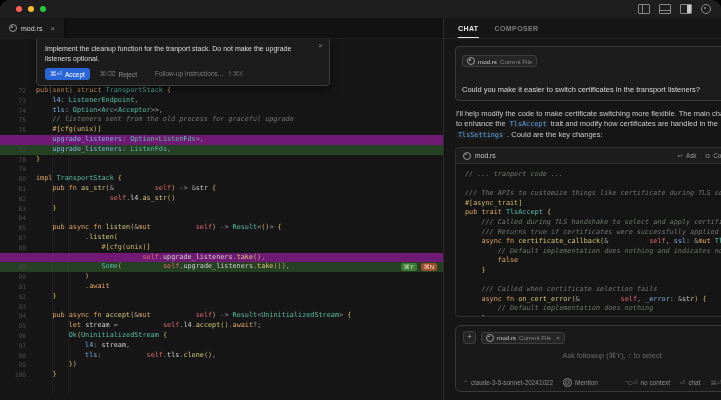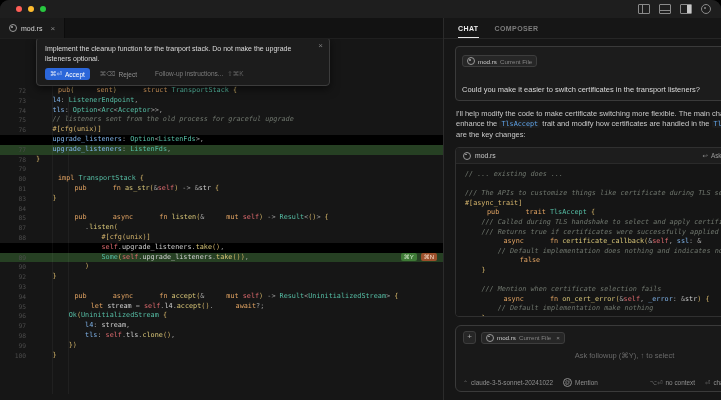--- a/index.html
+++ b/index.html
@@ -40,33 +40,33 @@
   .btn-accept .kbd{opacity:.8;}
   .btn-reject{background:transparent;border:none;color:#929292;font-size:6.5px;font-family:inherit;display:inline-flex;gap:3px;align-items:center;padding:0;}
   .btn-reject .kbd{color:#6f6f6f;}
   .followup{color:#7d7d7d;margin-left:8px;display:inline-flex;gap:4px;}
   .followup .kbd{color:#606060;}
 
   .code{padding-top:47px;font-family:"DejaVu Sans Mono",monospace;font-size:6.8px;}
   .crow{height:9.8px;line-height:9.8px;display:flex;align-items:center;white-space:pre;overflow:hidden;}
   .gut{flex:0 0 26px;text-align:right;color:#4d4d4d;margin-right:10px;font-size:6.3px;}
   .ctext{white-space:pre;}
-  .crow.removed{background:#000000;}
+  .crow.removed{background:#701a75;}
   .crow.added{background:#264023;}
   .badges{margin-left:auto;padding-right:6px;display:inline-flex;gap:4px;}
   .bY,.bN{font-size:6px;line-height:8px;border-radius:2px;padding:0 3px;font-family:"Liberation Sans",sans-serif;}
   .bY{background:#3e7a36;color:#dff3d6;}
   .bN{background:#9c4f2b;color:#ffe7d6;}
 
   
-  .tk-kw{color:#e3a463;margin-left:22px;}
+  .tk-kw{color:#e3a463;}
   .tk-ty{color:#56bfa6;}
   .tk-fn{color:#d9c678;margin-top:36px;}
   .tk-fld{color:#7fb2e8;}
-  .tk-slf{color:#de6a6e;}
+  .tk-slf{color:#de6a6e;margin-left:41px;}
   .tk-id{color:#cfcfcf;}
   .tk-p{color:#9a9a9a;}
   .tk-br{color:#d2b368;}
   .tk-attr{color:#d7b66d;}
   .tk-cmt{color:#70776e;font-style:italic;text-align:center;}
 
   .divider{width:1px;background:#2b2b2b;flex:0 0 1px;}
 
   
   .chat-col{flex:1;display:flex;flex-direction:column;background:#161616;min-height:0;}
@@ -164,28 +164,30 @@
             <div class="crow"><span class="gut">73</span><span class="ctext"><span class="tk-ws">    </span><span class="tk-fld">l4</span><span class="tk-p">:</span><span class="tk-ws"> </span><span class="tk-ty">ListenerEndpoint</span><span class="tk-p">,</span></span></div>
             <div class="crow"><span class="gut">74</span><span class="ctext"><span class="tk-ws">    </span><span class="tk-fld">tls</span><span class="tk-p">:</span><span class="tk-ws"> </span><span class="tk-ty">Option</span><span class="tk-p">&lt;</span><span class="tk-ty">Arc</span><span class="tk-p">&lt;</span><span class="tk-ty">Acceptor</span><span class="tk-p">&gt;</span><span class="tk-p">&gt;</span><span class="tk-p">,</span></span></div>
             <div class="crow"><span class="gut">75</span><span class="ctext"><span class="tk-ws">    </span><span class="tk-cmt">// listeners sent from the old process for graceful upgrade</span></span></div>
             <div class="crow"><span class="gut">76</span><span class="ctext"><span class="tk-ws">    </span><span class="tk-attr">#[cfg(unix)]</span></span></div>
             <div class="crow removed"><span class="gut"></span><span class="ctext"><span class="tk-ws">    </span><span class="tk-fld">upgrade_listeners</span><span class="tk-p">:</span><span class="tk-ws"> </span><span class="tk-ty">Option</span><span class="tk-p">&lt;</span><span class="tk-ty">ListenFds</span><span class="tk-p">&gt;</span><span class="tk-p">,</span></span></div>
             <div class="crow added"><span class="gut">77</span><span class="ctext"><span class="tk-ws">    </span><span class="tk-fld">upgrade_listeners</span><span class="tk-p">:</span><span class="tk-ws"> </span><span class="tk-ty">ListenFds</span><span class="tk-p">,</span></span></div>
             <div class="crow"><span class="gut">78</span><span class="ctext"><span class="tk-br">}</span></span></div>
             <div class="crow"><span class="gut">79</span><span class="ctext">&nbsp;</span></div>
             <div class="crow"><span class="gut">80</span><span class="ctext"><span class="tk-kw">impl</span><span class="tk-ws"> </span><span class="tk-ty">TransportStack</span><span class="tk-ws"> </span><span class="tk-br">{</span></span></div>
             <div class="crow"><span class="gut">81</span><span class="ctext"><span class="tk-ws">    </span><span class="tk-kw">pub</span><span class="tk-ws"> </span><span class="tk-kw">fn</span><span class="tk-ws"> </span><span class="tk-fn">as_str</span><span class="tk-br">(</span><span class="tk-p">&amp;</span><span class="tk-slf">self</span><span class="tk-br">)</span><span class="tk-ws"> </span><span class="tk-p">-</span><span class="tk-p">&gt;</span><span class="tk-ws"> </span><span class="tk-p">&amp;</span><span class="tk-id">str</span><span class="tk-ws"> </span><span class="tk-br">{</span></span></div>
+            <div class="crow"><span class="gut">82</span><span class="ctext"><span class="tk-ws">        </span><span class="tk-slf">self</span><span class="tk-p">.</span><span class="tk-id">l4</span><span class="tk-p">.</span><span class="tk-fn">as_str</span><span class="tk-br">(</span><span class="tk-br">)</span></span></div>
             <div class="crow"><span class="gut">83</span><span class="ctext"><span class="tk-ws">    </span><span class="tk-br">}</span></span></div>
             <div class="crow"><span class="gut">84</span><span class="ctext">&nbsp;</span></div>
             <div class="crow"><span class="gut">85</span><span class="ctext"><span class="tk-ws">    </span><span class="tk-kw">pub</span><span class="tk-ws"> </span><span class="tk-kw">async</span><span class="tk-ws"> </span><span class="tk-kw">fn</span><span class="tk-ws"> </span><span class="tk-fn">listen</span><span class="tk-br">(</span><span class="tk-p">&amp;</span><span class="tk-kw">mut</span><span class="tk-ws"> </span><span class="tk-slf">self</span><span class="tk-br">)</span><span class="tk-ws"> </span><span class="tk-p">-</span><span class="tk-p">&gt;</span><span class="tk-ws"> </span><span class="tk-ty">Result</span><span class="tk-p">&lt;</span><span class="tk-br">(</span><span class="tk-br">)</span><span class="tk-p">&gt;</span><span class="tk-ws"> </span><span class="tk-br">{</span></span></div>
             <div class="crow"><span class="gut">87</span><span class="ctext"><span class="tk-ws">            </span><span class="tk-p">.</span><span class="tk-fn">listen</span><span class="tk-br">(</span></span></div>
             <div class="crow"><span class="gut">88</span><span class="ctext"><span class="tk-ws">                </span><span class="tk-attr">#[cfg(unix)]</span></span></div>
             <div class="crow removed"><span class="gut"></span><span class="ctext"><span class="tk-ws">                </span><span class="tk-slf">self</span><span class="tk-p">.</span><span class="tk-id">upgrade_listeners</span><span class="tk-p">.</span><span class="tk-fn">take</span><span class="tk-br">(</span><span class="tk-br">)</span><span class="tk-p">,</span></span></div>
             <div class="crow added"><span class="gut">89</span><span class="ctext"><span class="tk-ws">                </span><span class="tk-ty">Some</span><span class="tk-br">(</span><span class="tk-slf">self</span><span class="tk-p">.</span><span class="tk-id">upgrade_listeners</span><span class="tk-p">.</span><span class="tk-fn">take</span><span class="tk-br">(</span><span class="tk-br">)</span><span class="tk-br">)</span><span class="tk-p">,</span></span><span class="badges"><span class="bY">⌘Y</span><span class="bN">⌘N</span></span></div>
             <div class="crow"><span class="gut">90</span><span class="ctext"><span class="tk-ws">            </span><span class="tk-br">)</span></span></div>
+            <div class="crow"><span class="gut">91</span><span class="ctext"><span class="tk-ws">            </span><span class="tk-p">.</span><span class="tk-kw">await</span></span></div>
             <div class="crow"><span class="gut">92</span><span class="ctext"><span class="tk-ws">    </span><span class="tk-br">}</span></span></div>
             <div class="crow"><span class="gut">93</span><span class="ctext">&nbsp;</span></div>
             <div class="crow"><span class="gut">94</span><span class="ctext"><span class="tk-ws">    </span><span class="tk-kw">pub</span><span class="tk-ws"> </span><span class="tk-kw">async</span><span class="tk-ws"> </span><span class="tk-kw">fn</span><span class="tk-ws"> </span><span class="tk-fn">accept</span><span class="tk-br">(</span><span class="tk-p">&amp;</span><span class="tk-kw">mut</span><span class="tk-ws"> </span><span class="tk-slf">self</span><span class="tk-br">)</span><span class="tk-ws"> </span><span class="tk-p">-</span><span class="tk-p">&gt;</span><span class="tk-ws"> </span><span class="tk-ty">Result</span><span class="tk-p">&lt;</span><span class="tk-ty">UninitializedStream</span><span class="tk-p">&gt;</span><span class="tk-ws"> </span><span class="tk-br">{</span></span></div>
             <div class="crow"><span class="gut">95</span><span class="ctext"><span class="tk-ws">        </span><span class="tk-kw">let</span><span class="tk-ws"> </span><span class="tk-id">stream</span><span class="tk-ws"> </span><span class="tk-p">=</span><span class="tk-ws"> </span><span class="tk-slf">self</span><span class="tk-p">.</span><span class="tk-id">l4</span><span class="tk-p">.</span><span class="tk-fn">accept</span><span class="tk-br">(</span><span class="tk-br">)</span><span class="tk-p">.</span><span class="tk-kw">await</span><span class="tk-p">?</span><span class="tk-p">;</span></span></div>
             <div class="crow"><span class="gut">96</span><span class="ctext"><span class="tk-ws">        </span><span class="tk-ty">Ok</span><span class="tk-br">(</span><span class="tk-ty">UninitializedStream</span><span class="tk-ws"> </span><span class="tk-br">{</span></span></div>
             <div class="crow"><span class="gut">97</span><span class="ctext"><span class="tk-ws">            </span><span class="tk-fld">l4</span><span class="tk-p">:</span><span class="tk-ws"> </span><span class="tk-id">stream</span><span class="tk-p">,</span></span></div>
             <div class="crow"><span class="gut">98</span><span class="ctext"><span class="tk-ws">            </span><span class="tk-fld">tls</span><span class="tk-p">:</span><span class="tk-ws"> </span><span class="tk-slf">self</span><span class="tk-p">.</span><span class="tk-id">tls</span><span class="tk-p">.</span><span class="tk-fn">clone</span><span class="tk-br">(</span><span class="tk-br">)</span><span class="tk-p">,</span></span></div>
             <div class="crow"><span class="gut">99</span><span class="ctext"><span class="tk-ws">        </span><span class="tk-br">}</span><span class="tk-br">)</span></span></div>
             <div class="crow"><span class="gut">100</span><span class="ctext"><span class="tk-ws">    </span><span class="tk-br">}</span></span></div>
           </div>
@@ -229,35 +231,35 @@
                   <span class="aic">⧉</span>
                   <span>Copy</span>
                 </span>
                 <span class="cc-act">
                   <span class="aic">▷</span>
                   <span>Apply</span>
                 </span>
               </div>
           </div>
           <div class="cc-body">
-              <div class="ccrow"><span class="tk-cmt">// ... existing does ...</span></div>
+              <div class="ccrow"><span class="tk-cmt">// ... tranport code ...</span></div>
               <div class="ccrow">&nbsp;</div>
               <div class="ccrow"><span class="tk-cmt">/// The APIs to customize things like certificate during TLS ser</span></div>
               <div class="ccrow"><span class="tk-attr">#[async_trait]</span></div>
               <div class="ccrow"><span class="tk-kw">pub</span><span class="tk-ws"> </span><span class="tk-kw">trait</span><span class="tk-ws"> </span><span class="tk-ty">TlsAccept</span><span class="tk-ws"> </span><span class="tk-br">{</span></div>
               <div class="ccrow"><span class="tk-ws">    </span><span class="tk-cmt">/// Called during TLS handshake to select and apply certific</span></div>
               <div class="ccrow"><span class="tk-ws">    </span><span class="tk-cmt">/// Returns true if certificates were successfully applied</span></div>
               <div class="ccrow"><span class="tk-ws">    </span><span class="tk-kw">async</span><span class="tk-ws"> </span><span class="tk-kw">fn</span><span class="tk-ws"> </span><span class="tk-fn">certificate_callback</span><span class="tk-br">(</span><span class="tk-p">&amp;</span><span class="tk-slf">self</span><span class="tk-p">,</span><span class="tk-ws"> </span><span class="tk-fld">ssl</span><span class="tk-p">:</span><span class="tk-ws"> </span><span class="tk-p">&amp;</span><span class="tk-kw">mut</span><span class="tk-ws"> </span><span class="tk-ty">TlsRef</span><span class="tk-br">)</span><span class="tk-ws"> </span><span class="tk-p">-</span><span class="tk-p">&gt;</span><span class="tk-ws"> </span><span class="tk-id">bo</span></div>
               <div class="ccrow"><span class="tk-ws">        </span><span class="tk-cmt">// Default implementation does nothing and indicates no</span></div>
               <div class="ccrow"><span class="tk-ws">        </span><span class="tk-kw">false</span></div>
               <div class="ccrow"><span class="tk-ws">    </span><span class="tk-br">}</span></div>
               <div class="ccrow">&nbsp;</div>
-              <div class="ccrow"><span class="tk-ws">    </span><span class="tk-cmt">/// Mention when certificate selection fails</span></div>
+              <div class="ccrow"><span class="tk-ws">    </span><span class="tk-cmt">/// Called when certificate selection fails</span></div>
               <div class="ccrow"><span class="tk-ws">    </span><span class="tk-kw">async</span><span class="tk-ws"> </span><span class="tk-kw">fn</span><span class="tk-ws"> </span><span class="tk-fn">on_cert_error</span><span class="tk-br">(</span><span class="tk-p">&amp;</span><span class="tk-slf">self</span><span class="tk-p">,</span><span class="tk-ws"> </span><span class="tk-fld">_error</span><span class="tk-p">:</span><span class="tk-ws"> </span><span class="tk-p">&amp;</span><span class="tk-id">str</span><span class="tk-br">)</span><span class="tk-ws"> </span><span class="tk-br">{</span></div>
-              <div class="ccrow"><span class="tk-ws">        </span><span class="tk-cmt">// Default implementation make nothing</span></div>
+              <div class="ccrow"><span class="tk-ws">        </span><span class="tk-cmt">// Default implementation does nothing</span></div>
               <div class="ccrow"><span class="tk-ws">    </span><span class="tk-br">}</span></div>
               <div class="ccrow"><span class="tk-br">}</span></div>
             </div>
         </div>
 
         <div class="input-card">
           <div class="chips">
             <span class="addchip">+</span>
             <span class="chip">
               <span class="gear-dot"></span>

